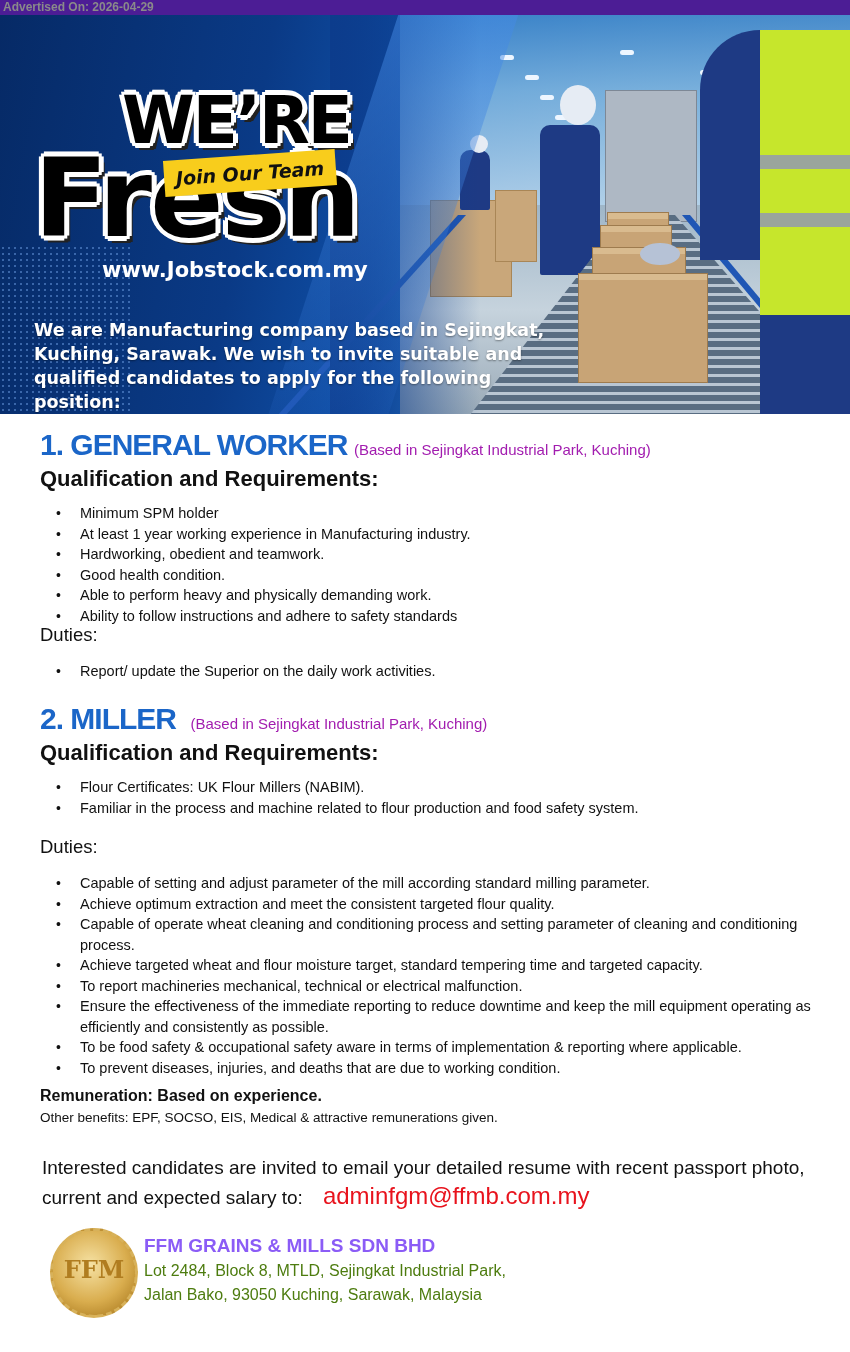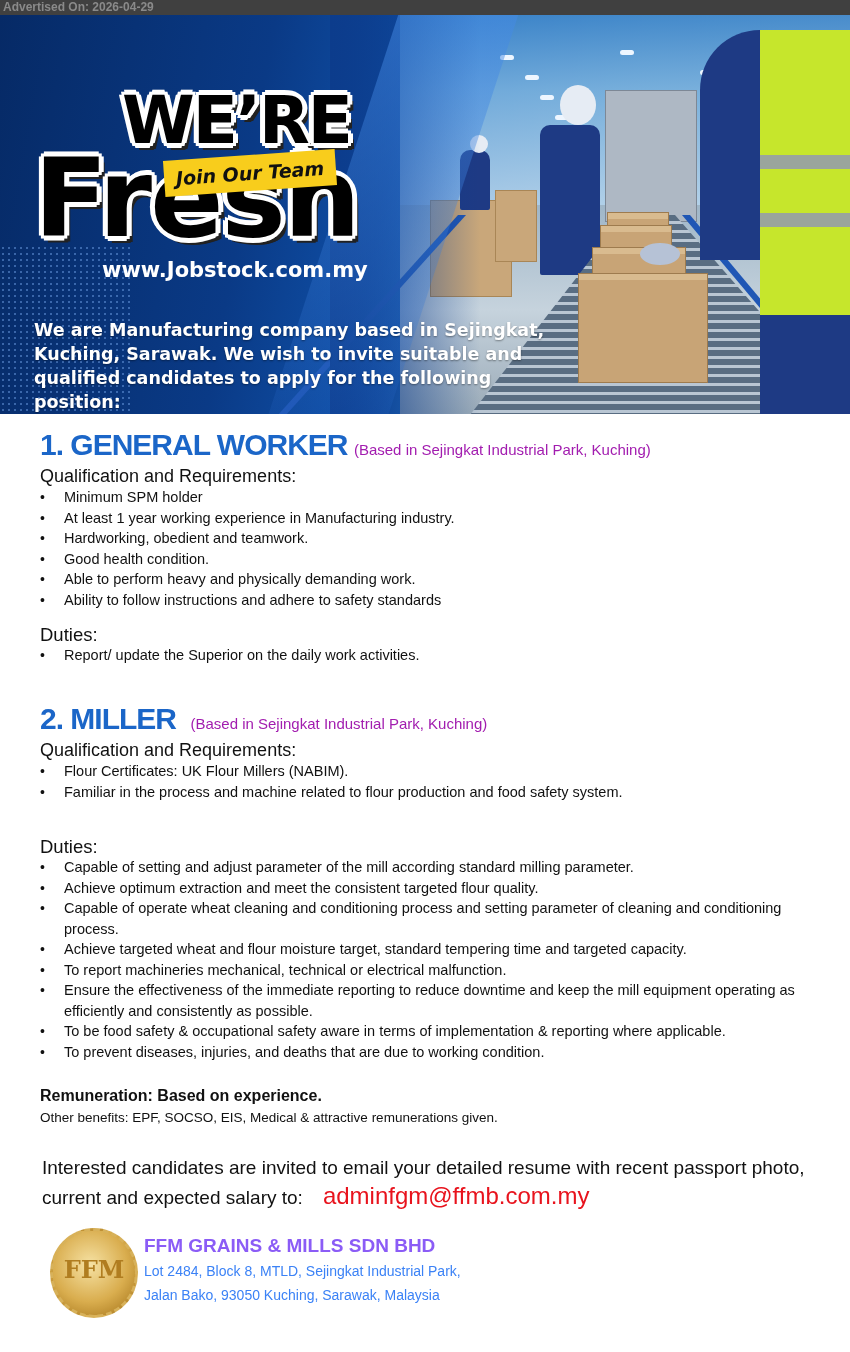--- a/index.html
+++ b/index.html
@@ -3,21 +3,21 @@
 <meta charset="utf-8">
 <style>
   html, body { margin: 0; padding: 0; }
   body {
     width: 850px; height: 1352px; overflow: hidden; background: #ffffff;
     font-family: "Liberation Sans", sans-serif; color: #111;
     position: relative;
   }
   .adbar {
     position: absolute; left: 0; top: 0; width: 850px; height: 15px;
-    background: #404040;
+    background: #4c1d95;
   }
   .adbar span {
     position: absolute; left: 3px; top: 0px; font-size: 12px; font-weight: bold;
     color: #8a8a8a; line-height: 15px; font-family: "Liberation Sans", sans-serif;
   }
   
   .hero {
     position: absolute; left: 0; top: 15px; width: 850px; height: 399px;
     overflow: hidden;
     background: linear-gradient(100deg, #062a66 0%, #0a3a86 30%, #0f4fa6 45%, #2a78c8 55%, #6aa7d8 70%, #8fbde0 85%, #a9c9e2 100%);
@@ -90,44 +90,44 @@
     line-height: 24px; color: #fff; text-shadow: 0 1px 2px rgba(0,0,0,.4);
   }
   .job-title {
     position: absolute; left: 40px; white-space: nowrap;
   }
   .job-title .name {
     font-family: "Liberation Sans", sans-serif; font-weight: bold; color: #1b66c8;
     font-size: 30px; letter-spacing: -1px; text-align: right;
   }
   .job-title .loc { font-size: 15px; color: #a21caf; margin-left: 2px; }
-  .h2 { position: absolute; left: 40px; font-size: 18px; font-weight: normal; color: #111; }
+  .h2 { position: absolute; left: 40px; font-size: 22px; font-weight: bold; color: #111; }
   .h2.duties { font-weight: normal; font-size: 18.5px; }
-  ul.bul { position: absolute; left: 40px; margin: 0; padding: 0; list-style: none; width: 790px; }
+  ul.bul { position: absolute; left: 40px; margin: 16px; padding: 0; list-style: none; width: 790px; }
   ul.bul li {
     position: relative; padding-left: 24px; font-size: 14.5px; line-height: 20.5px; color: #111;
   }
   ul.bul li::before {
     content: "•"; position: absolute; left: 0; top: 0; font-size: 14px;
   }
   .remun { position: absolute; left: 40px; top: 1087px; font-size: 16px; font-weight: bold; }
   .benefits { position: absolute; left: 40px; top: 1110px; font-size: 13.5px; }
   .cta { position: absolute; left: 42px; top: 1154px; font-size: 19px; line-height: 28px; color: #111; width: 808px; }
   .cta .email { color: #e8131d; font-size: 24px; margin-left: 20px; }
   .company-logo {
     position: absolute; left: 50px; top: 1228px; width: 82px; height: 84px; border-radius: 50%;
     background: radial-gradient(circle at 45% 40%, #f6e2a4, #d9ad4e 55%, #b98a2e 80%, #fff 82%);
     border: 3px dashed #d7b15a;
   }
   .company-logo span {
     position: absolute; left: 0; top: 24px; width: 82px; text-align: center;
     font-family: "DejaVu Serif", serif; font-weight: bold; font-size: 24px; color: #b07d20;
   }
   .co-name { position: absolute; left: 144px; top: 1235px; font-size: 19px; font-weight: bold; color: #8b5cf6; }
-  .co-addr { position: absolute; left: 144px; top: 1259px; font-size: 14px; line-height: 24px; color: #3b82f6; }
+  .co-addr { position: absolute; left: 144px; top: 1259px; font-size: 16px; line-height: 24px; color: #4d7c0f; }
 </style>
 </head>
 <body>
 
 <div class="adbar">
   <span>Advertised On: 2026-04-29</span>
 </div>
 
 <div class="hero">
   <div class="photo">

